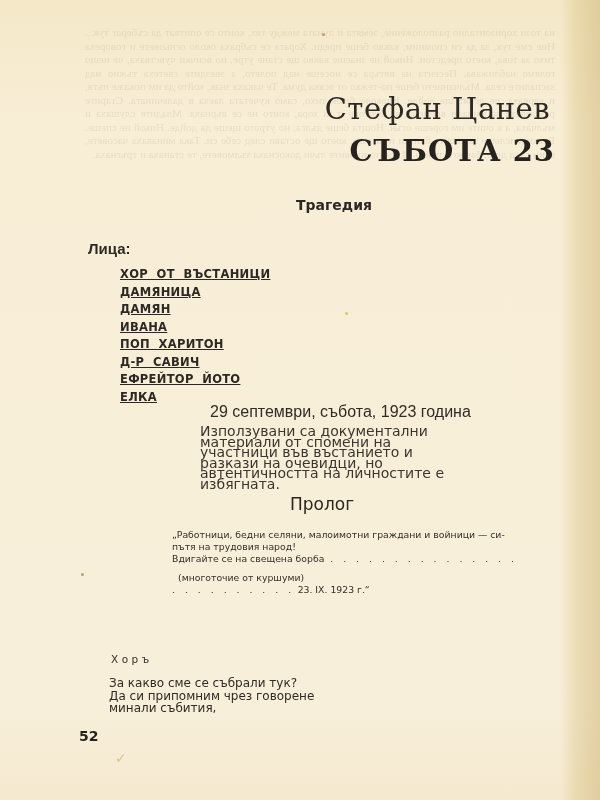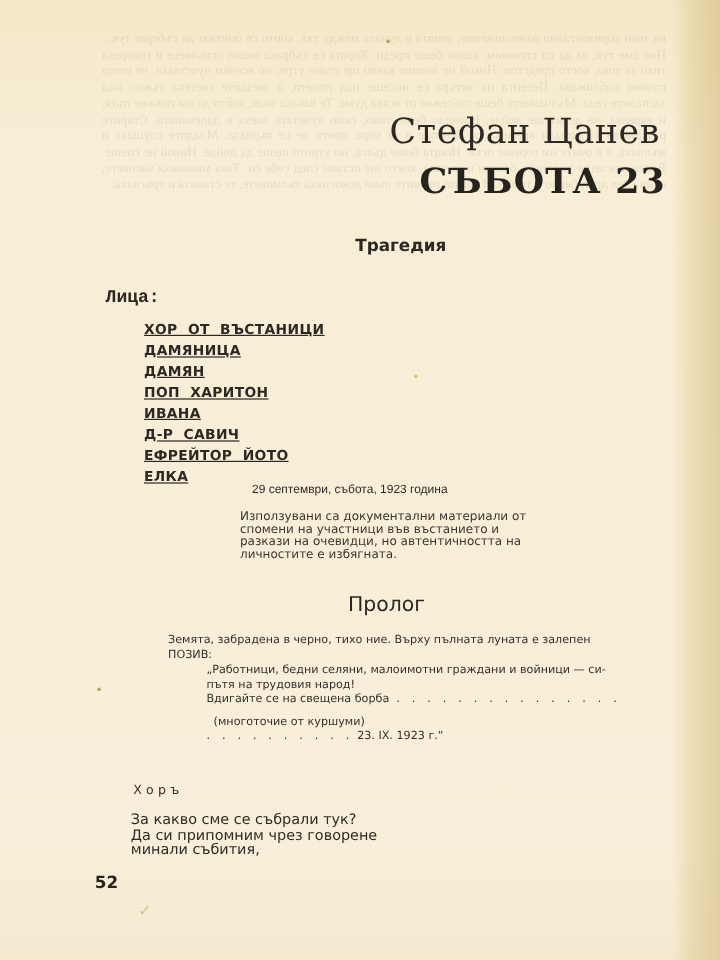--- a/index.html
+++ b/index.html
@@ -60,50 +60,50 @@
       font-weight: bold;
       font-family: "DejaVu Sans", sans-serif;
       color: #2c2824;
       text-align: center;
     }
     .persons-label {
       position: absolute;
       left: 88px; top: 240px;
       font-size: 15px;
       font-weight: bold;
-      font-family: Liberation Mono, monospace;
+      font-family: Liberation Sans, sans-serif;
       color: #2c2824;
       text-align: right;
     }
     .persons-list {
       position: absolute;
       left: 120px; top: 266px;
       margin: 0; padding: 0;
       list-style: none;
       font-family: "DejaVu Sans", sans-serif;
       font-size: 11.5px;
       font-weight: bold;
       line-height: 17.5px;
       color: #2c2824;
       letter-spacing: 0.3px;
     }
     .persons-list li { white-space: pre; text-decoration: underline; }
     .date-line {
       position: absolute;
       left: 210px; top: 403px;
       font-family: "Liberation Sans", sans-serif;
-      font-size: 10px;
+      font-size: 16px;
       color: #302b26;
     }
     .note {
       position: absolute;
       left: 200px; top: 426px;
       width: 260px;
       font-family: "DejaVu Sans", sans-serif;
-      font-size: 10px;
+      font-size: 14px;
       line-height: 10.5px;
       color: #3a3530;
     }
     .prologue {
       position: absolute;
       left: 290px; top: 494px;
       font-family: "DejaVu Sans", sans-serif;
       font-size: 17px;
       color: #2a2622;
     }
@@ -174,37 +174,33 @@
 
   <div class="author">Стефан Цанев</div>
   <div class="title">СЪБОТА 23</div>
   <div class="genre">Трагедия</div>
 
   <div class="persons-label">Лица:</div>
   <ul class="persons-list">
     <li>ХОР  ОТ  ВЪСТАНИЦИ</li>
     <li>ДАМЯНИЦА</li>
     <li>ДАМЯН</li>
+    <li>ИВАНА</li>
     <li>ПОП  ХАРИТОН</li>
-    <li>ИВАНА</li>
     <li>Д-Р  САВИЧ</li>
     <li>ЕФРЕЙТОР  ЙОТО</li>
     <li>ЕЛКА</li>
   </ul>
 
   <div class="date-line">29 септември, събота, 1923 година</div>
   <div class="note">Използувани са документални материали от спомени на участници във въстанието и разкази на очевидци, но автентичността на личностите е избягната.</div>
 
   <div class="prologue">Пролог</div>
 
   <div class="stage">
-    <div class="p1">
-      <span>Земята, забрадена в черно, тихо ние. Върху пълната луната е залепен</span><br>
-      <span>ПОЗИВ:</span>
-    </div>
     <div class="poster">
       <div class="l">„Работници, бедни селяни, малоимотни граждани и войници — си-</div>
       <div class="l">пътя на трудовия народ!</div>
       <div class="l"><span>Вдигайте се на свещена борба</span>&nbsp;&nbsp;<span class="dots">. . . . . . . . . . . . . . .</span></div>
       <div class="bullets">(многоточие от куршуми)</div>
       <div class="l"><span class="dots">. . . . . . . . . .</span>&nbsp;<span>23. IX. 1923 г.“</span></div>
     </div>
   </div>
 
   <div class="chorus-label">Хоръ</div>

